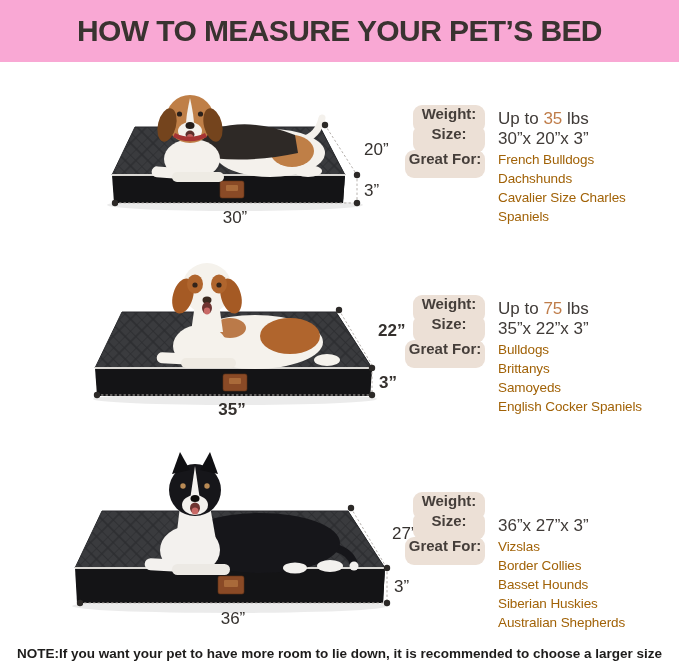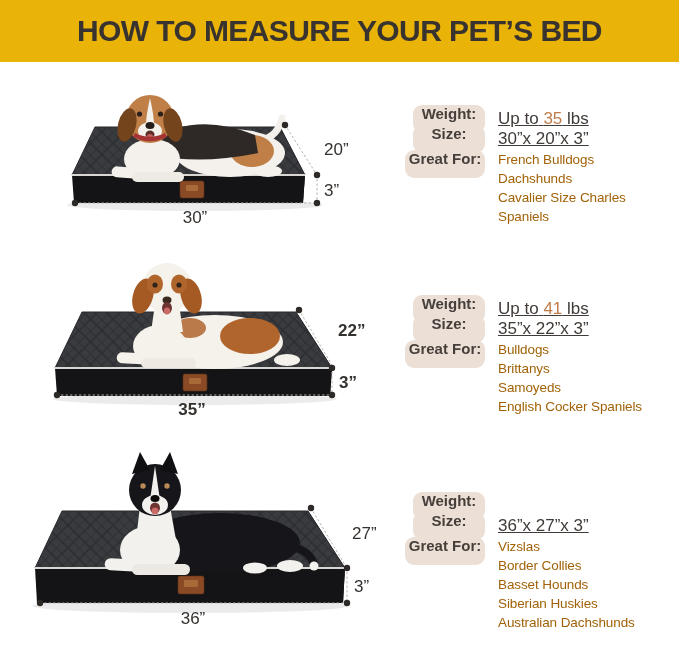--- a/index.html
+++ b/index.html
@@ -1,30 +1,30 @@
 <!DOCTYPE html>
 <html><head>
 <meta charset="utf-8">
 <style>
   html,body{margin:0;padding:0;background:#ffffff;}
   .page{position:relative;width:679px;height:668px;background:#ffffff;overflow:hidden;
         font-family:"Liberation Sans",sans-serif;}
-  .titlebar{position:absolute;top:0;left:0;right:0;height:62px;background:#eab308;
+  .titlebar{position:absolute;top:0;left:0;right:0;height:62px;background:#f9a8d4;
             display:flex;align-items:center;justify-content:center;}
   .page-title{margin:0;font-size:30px;font-weight:800;color:#393330;letter-spacing:-0.6px;white-space:nowrap;}
-  .fig{position:absolute;left:0;width:400px;}
+  .fig{position:absolute;left:0;width:400px;padding-left:40px;}
   .fig svg{display:block;}
   .specs{position:absolute;left:405px;width:272px;}
   .spec-row{display:flex;align-items:center;margin-bottom:2px;height:18px;}
   .spec-row.gf{align-items:flex-start;height:auto;}
   .badge-col{width:80px;display:flex;justify-content:flex-end;flex:none;}
   .badge{box-sizing:border-box;width:72px;height:28px;line-height:18px;text-align:center;
          background:#ece0d6;border-radius:9px;font-size:15px;font-weight:700;color:#453e3a;white-space:nowrap;}
   .badge.wide{width:80px;}
-  .value{margin-left:13px;font-size:17px;color:#403b38;white-space:nowrap;text-decoration:underline;}
+  .value{margin-left:13px;font-size:17px;color:#403b38;white-space:nowrap;}
   .value .accent{color:#bf7c49;}
   .breeds{margin:0 0 0 13px;padding:0;list-style:none;font-size:13.5px;line-height:19px;
           color:#a16207;letter-spacing:-0.1px;}
   .note{position:absolute;left:0;right:0;top:646px;text-align:center;font-size:13.5px;
         font-weight:700;color:#1d1c1b;white-space:nowrap;}
   .dimlabel{font-family:"Liberation Sans",sans-serif;font-size:17px;fill:#35312e;}
   .dimline{stroke:#b5b0ac;stroke-width:1;stroke-dasharray:1.5 3;stroke-linecap:round;fill:none;}
   .dimdot{fill:#2c2927;}
 </style>
 </head>
@@ -168,21 +168,21 @@
         <text class="dimlabel" x="192" y="175" text-anchor="middle">35”</text>
       </g>
     </svg>
   </div>
 
   <aside class="specs" style="top:300px;">
     <div class="spec-row">
       <span class="badge-col">
           <span class="badge">Weight:</span>
         </span>
-      <span class="value"><span>Up to</span> <span class="accent">41</span> <span>lbs</span></span>
+      <span class="value"><span>Up to</span> <span class="accent">75</span> <span>lbs</span></span>
     </div>
     <div class="spec-row">
       <span class="badge-col">
           <span class="badge">Size:</span>
         </span>
       <span class="value">35”x 22”x 3”</span>
     </div>
     <div class="spec-row gf">
       <span class="badge-col">
           <span class="badge wide">Great For:</span>
@@ -265,19 +265,20 @@
     </div>
     <div class="spec-row gf">
       <span class="badge-col">
           <span class="badge wide">Great For:</span>
         </span>
       <ul class="breeds">
         <li>Vizslas</li>
         <li>Border Collies</li>
         <li>Basset Hounds</li>
         <li>Siberian Huskies</li>
-        <li>Australian Dachshunds</li>
+        <li>Australian Shepherds</li>
       </ul>
     </div>
   </aside>
 
+  <footer class="note">NOTE:If you want your pet to have more room to lie down, it is recommended to choose a larger size</footer>
 
 </div>
 
 </body></html>

